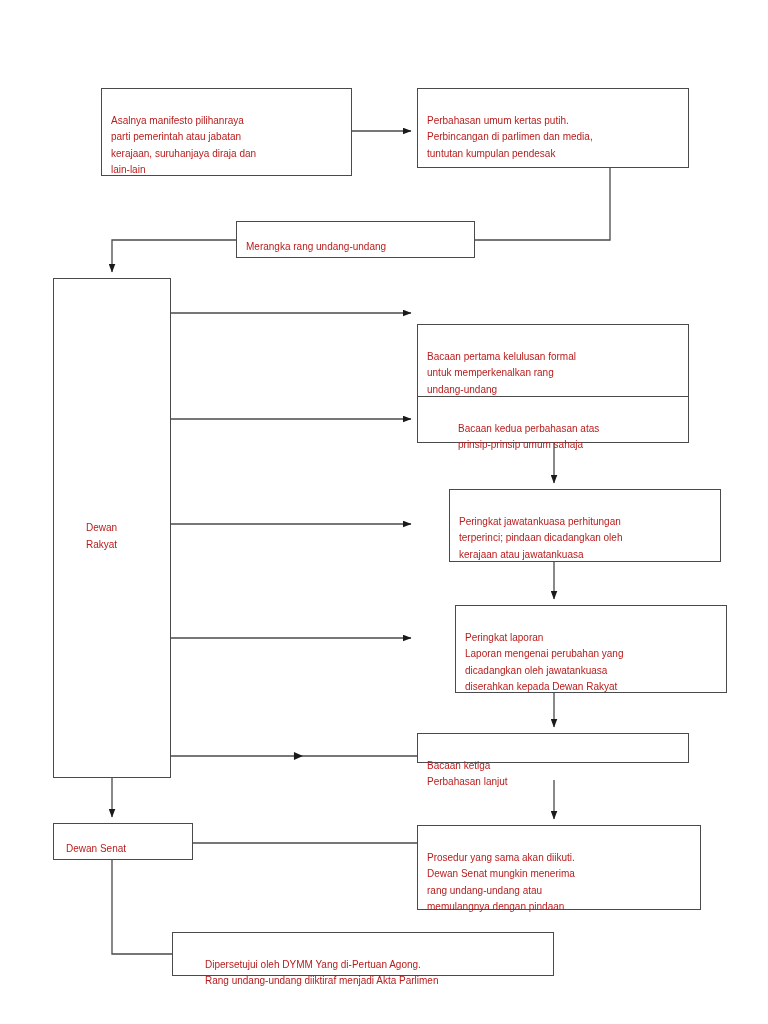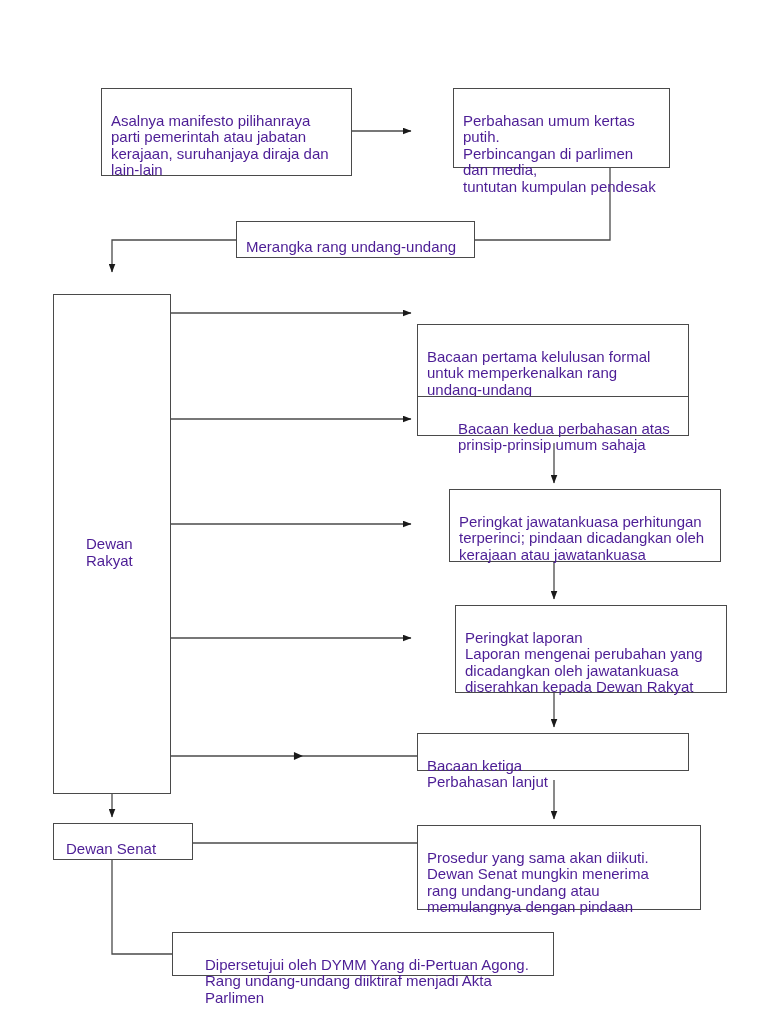--- a/index.html
+++ b/index.html
@@ -28,23 +28,23 @@
     top: 0;
     width: 768px;
     height: 1024px;
     pointer-events: none;
   }
   .node {
     position: absolute;
     box-sizing: border-box;
     border: 1px solid #4a4a4a;
     background: #ffffff;
-    font-size: 15px;
+    font-size: 10px;
     line-height: 16.6px;
-    color: #4c1d95;
+    color: #b91c1c;
     padding: 7px 9px 6px 9px;
     white-space: pre-line;
   }
   .node.vcenter {
     display: flex;
     align-items: center;
     padding-top: 16px;
     padding-bottom: 0;
   }
   .node-text {
@@ -92,60 +92,60 @@
       </g>
   </svg>
 
   <div class="node" style="left:101px; top:88px; width:251px; height:88px;">
     <span class="node-text">Asalnya manifesto pilihanraya
 parti pemerintah atau jabatan
 kerajaan, suruhanjaya diraja dan
 lain-lain</span>
   </div>
 
-  <div class="node" style="left:417px; top:88px; width:217px; height:80px;margin-left:36px;">
+  <div class="node" style="left:417px; top:88px; width:272px; height:80px;">
     <span class="node-text">Perbahasan umum kertas putih.
 Perbincangan di parlimen dan media,
 tuntutan kumpulan pendesak</span>
   </div>
 
   <div class="node vcenter" style="left:236px; top:221px; width:239px; height:37px;">
     <span class="node-text">Merangka rang undang-undang</span>
   </div>
 
-  <div class="node vcenter" style="left:53px; top:278px; width:118px; height:500px; padding-left:32px;margin-top:16px;">
+  <div class="node vcenter" style="left:53px; top:278px; width:118px; height:500px; padding-left:32px;">
     <span class="chamber-label">Dewan
 Rakyat</span>
   </div>
 
   <div class="node" style="left:417px; top:278px; width:272px; height:73px;margin-top:46px;">
     <span class="node-text">Bacaan pertama kelulusan formal
 untuk memperkenalkan rang
 undang-undang</span>
   </div>
 
-  <div class="node" style="left:417px; top:396px; width:272px; height:40px;padding-left:40px;">
+  <div class="node" style="left:417px; top:396px; width:272px; height:47px;padding-left:40px;">
     <span class="node-text">Bacaan kedua perbahasan atas
 prinsip-prinsip umum sahaja</span>
   </div>
 
   <div class="node" style="left:417px; top:489px; width:272px; height:73px;margin-left:32px;">
     <span class="node-text">Peringkat jawatankuasa perhitungan
 terperinci; pindaan dicadangkan oleh
 kerajaan atau jawatankuasa</span>
   </div>
 
   <div class="node" style="left:417px; top:605px; width:272px; height:88px;margin-left:38px;">
     <span class="node-text">Peringkat laporan
 Laporan mengenai perubahan yang
 dicadangkan oleh jawatankuasa
 diserahkan kepada Dewan Rakyat</span>
   </div>
 
-  <div class="node" style="left:417px; top:733px; width:272px; height:38px;">
+  <div class="node" style="left:417px; top:733px; width:272px; height:30px;">
     <span class="node-text">Bacaan ketiga
 Perbahasan lanjut</span>
   </div>
 
   <div class="node vcenter" style="left:53px; top:823px; width:140px; height:37px; padding-left:12px;">
     <span class="node-text">Dewan Senat</span>
   </div>
 
   <div class="node" style="left:417px; top:825px; width:284px; height:85px;">
     <span class="node-text">Prosedur yang sama akan diikuti.

